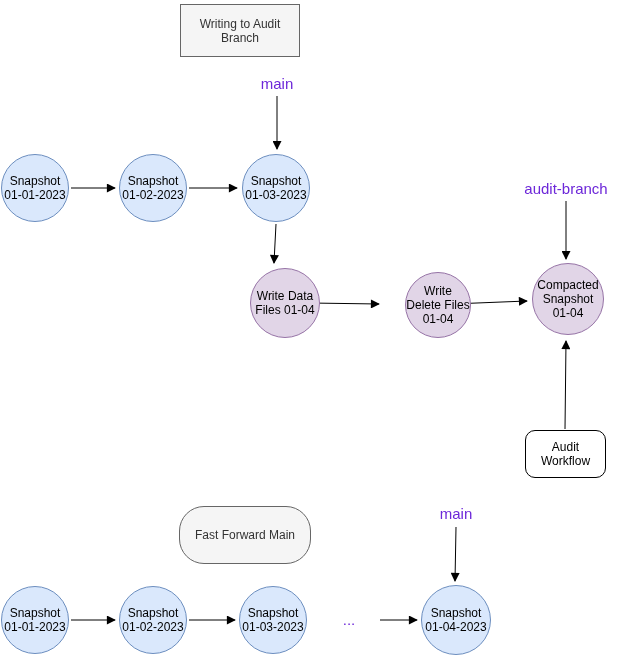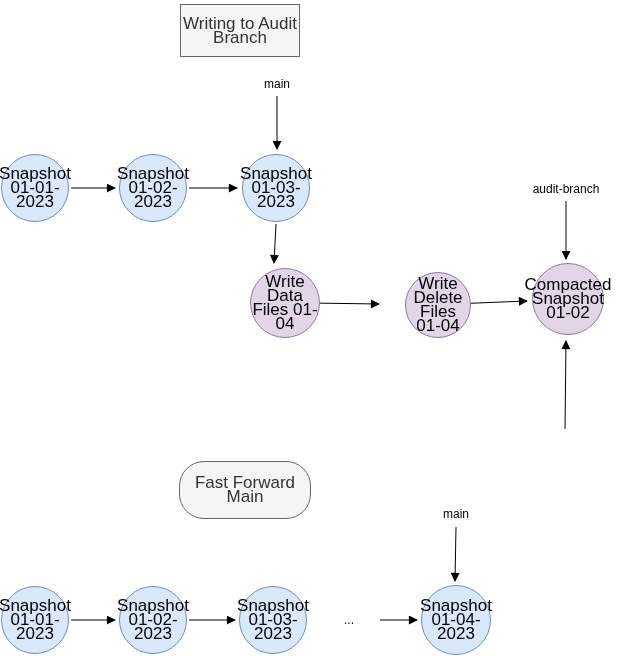--- a/index.html
+++ b/index.html
@@ -21,21 +21,21 @@
     width: 619px; height: 656px;
     pointer-events: none;
   }
   .node {
     position: absolute;
     display: flex;
     align-items: center;
     justify-content: center;
     box-sizing: border-box;
     text-align: center;
-    font-size: 17px;
+    font-size: 12px;
     line-height: 14px;
     color: #000000;
   }
   .lbl { white-space: pre-line; }
   .circle { border-radius: 50%; text-align: center; }
   .blue {
     background: #dae8fc;
     border: 1px solid #6c8ebf;
   }
   .purple {
@@ -48,23 +48,23 @@
     color: #333333;
   }
   .workflow-box {
     background: #ffffff;
     border: 1px solid #000000;
     border-radius: 10px;
   }
   .free-label {
     position: absolute;
     transform: translateX(-50%);
-    font-size: 12px;
+    font-size: 15px;
     line-height: 14px;
-    color: #000000;
+    color: #6d28d9;
     white-space: nowrap;
   }
 </style>
 </head>
 <body>
 
 <div class="canvas">
 
   <svg class="edge-layer" width="619" height="656" viewBox="0 0 619 656" xmlns="http://www.w3.org/2000/svg">
     <defs>
@@ -111,27 +111,31 @@
 Files 01-04</span>
   </div>
   <div class="node circle purple" style="left:384px;top:272px;width:66px;height:66px;margin-left:21px;">
     <span class="lbl">Write
 Delete Files
 01-04</span>
   </div>
   <div class="node circle purple" style="left:532px;top:263px;width:72px;height:72px;">
     <span class="lbl">Compacted
 Snapshot
-01-02</span>
+01-04</span>
   </div>
 
   <div class="free-label" style="left:566px;top:182px;">audit-branch</div>
 
+  <div class="node workflow-box" style="left:525px;top:430px;width:81px;height:48px;">
+    <span class="lbl">Audit
+Workflow</span>
+  </div>
 
-  <div class="node section-box" style="left:179px;top:461px;width:132px;height:58px;border-radius:25px;">
+  <div class="node section-box" style="left:179px;top:506px;width:132px;height:58px;border-radius:25px;">
     <span class="lbl">Fast Forward Main</span>
   </div>
 
   <div class="free-label" style="left:456px;top:507px;">main</div>
 
   <div class="node circle blue" style="left:1px;top:586px;width:68px;height:68px;">
     <span class="lbl">Snapshot
 01-01-2023</span>
   </div>
   <div class="node circle blue" style="left:119px;top:586px;width:68px;height:68px;">

